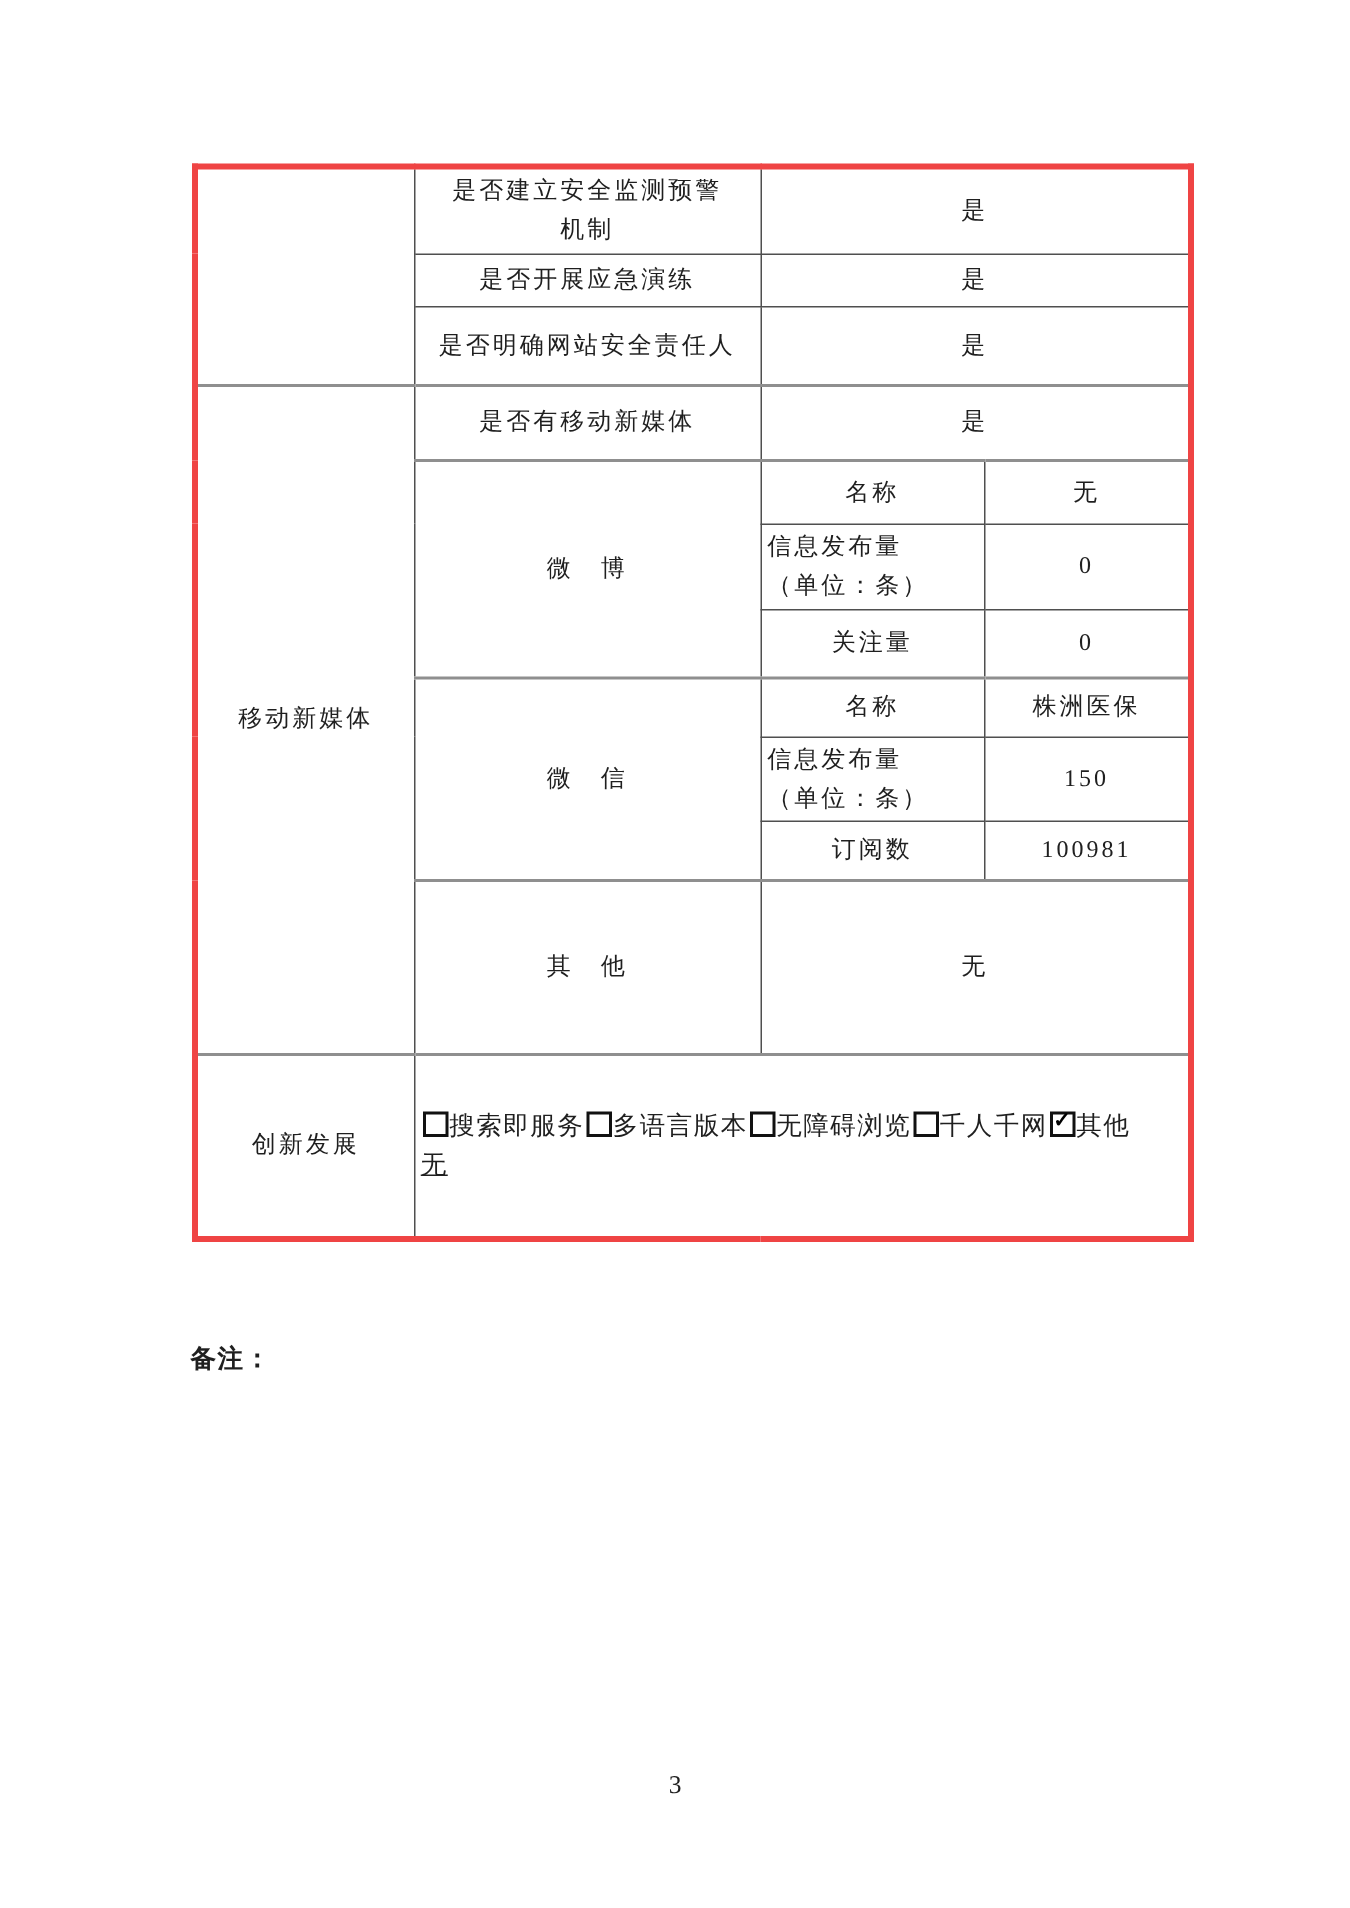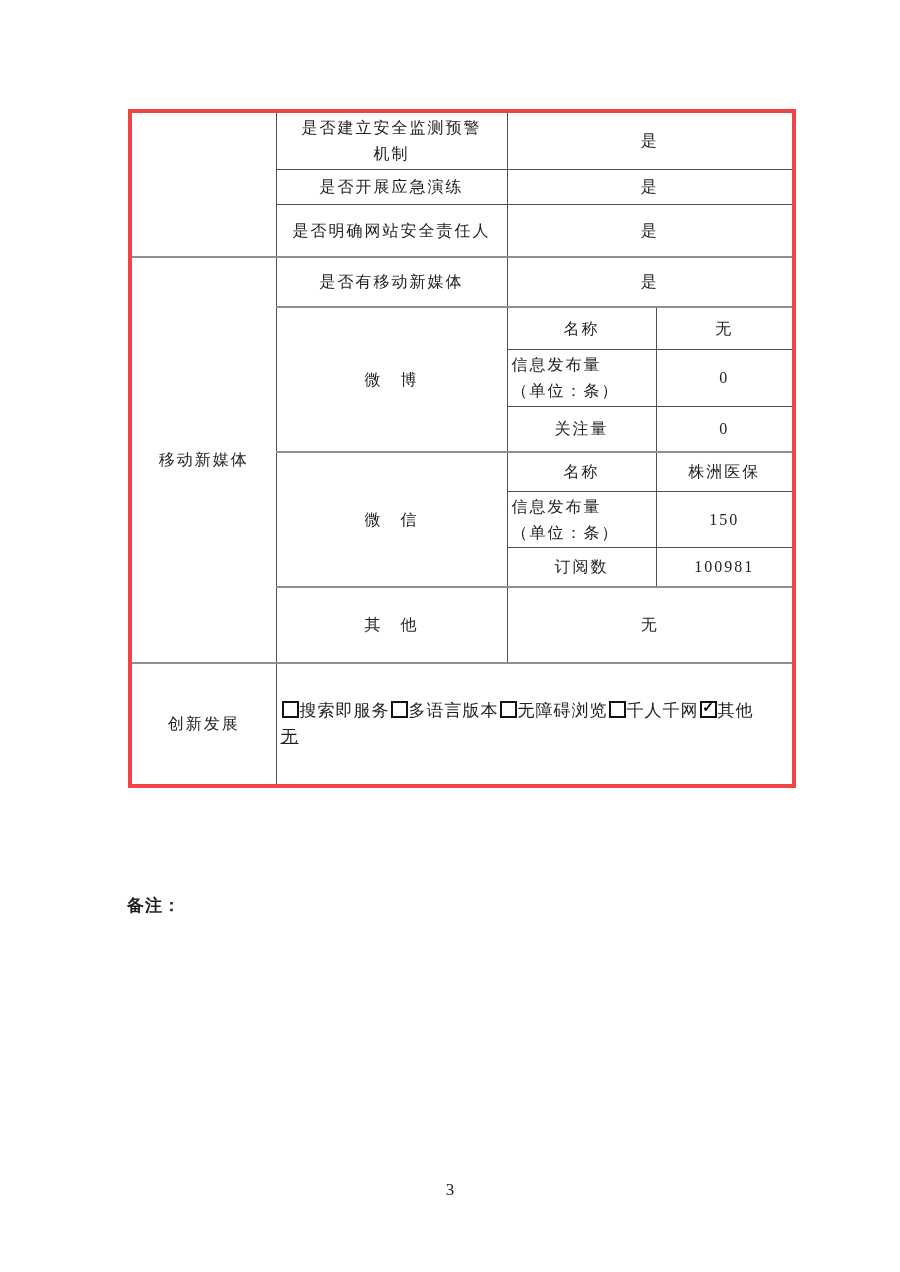--- a/index.html
+++ b/index.html
@@ -88,21 +88,21 @@
   </tr>
   <tr style="height:55px">
     <td class="left-cell prewrap">信息发布量
 （单位：条）</td>
     <td>150</td>
   </tr>
   <tr style="height:39px">
     <td>订阅数</td>
     <td>100981</td>
   </tr>
-  <tr style="height:76px" class="thick-top">
+  <tr style="height:116px" class="thick-top">
     <td>其　他</td>
     <td colspan="2">无</td>
   </tr>
 
   <tr style="height:123px" class="thick-top">
     <td>创新发展</td>
     <td colspan="3" class="cb-cell">
       <span class="cb"></span><span>搜索即服务</span><span class="cb"></span><span>多语言版本</span><span class="cb"></span><span>无障碍浏览</span><span class="cb"></span><span>千人千网</span><span class="cb on"></span><span>其他</span>
       <br>
       <span class="other-val">无</span>

